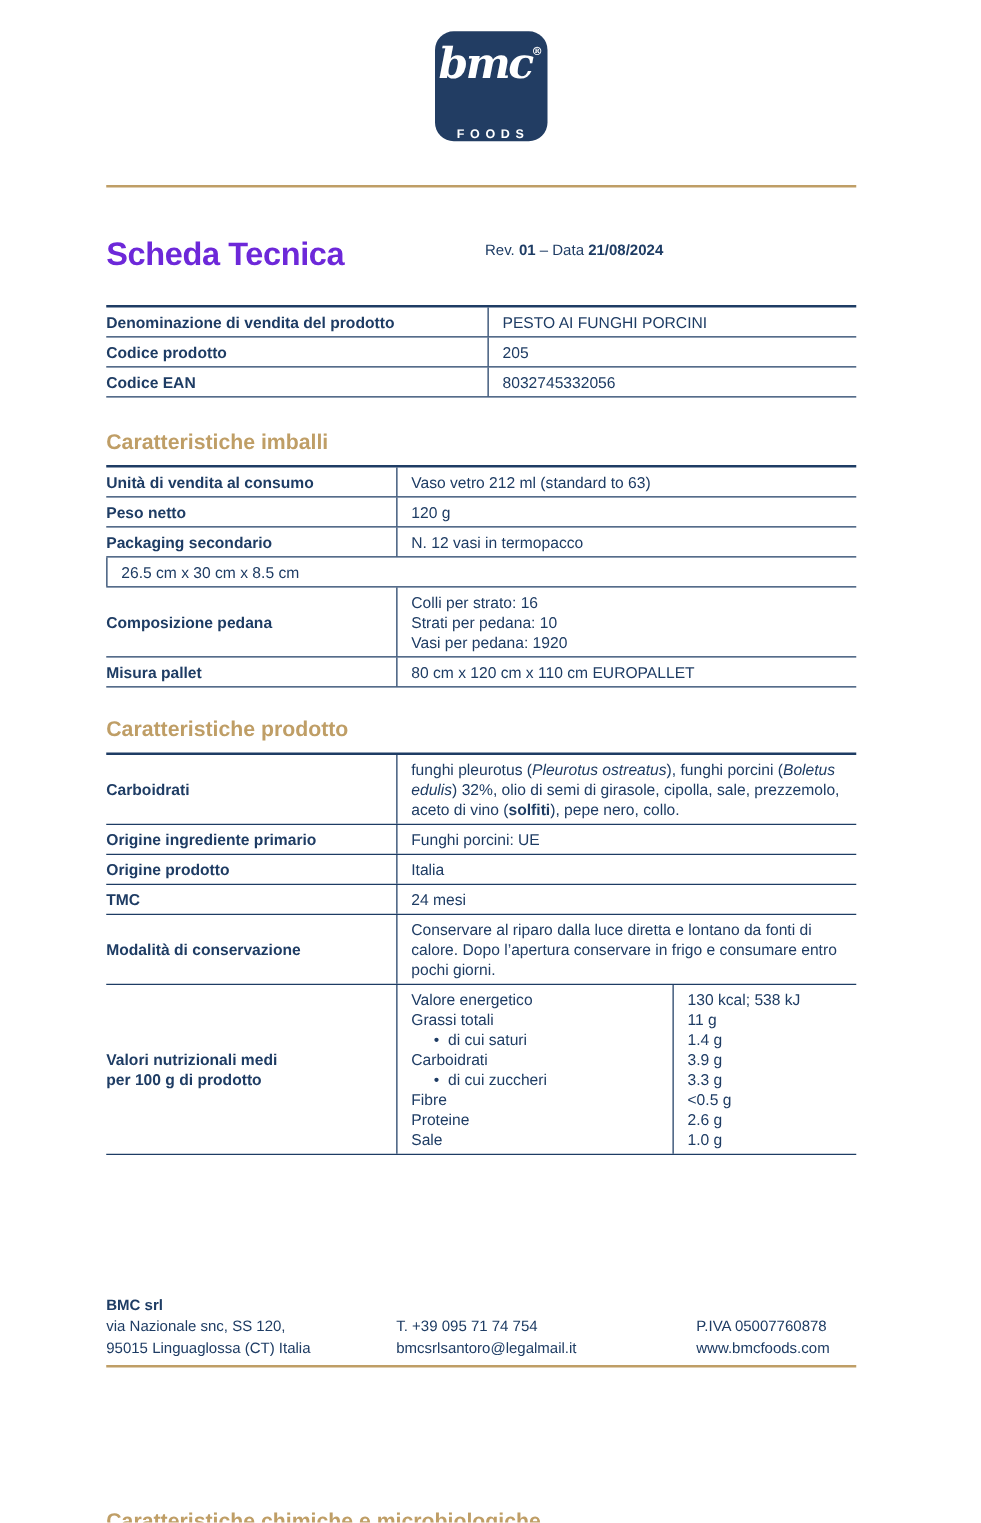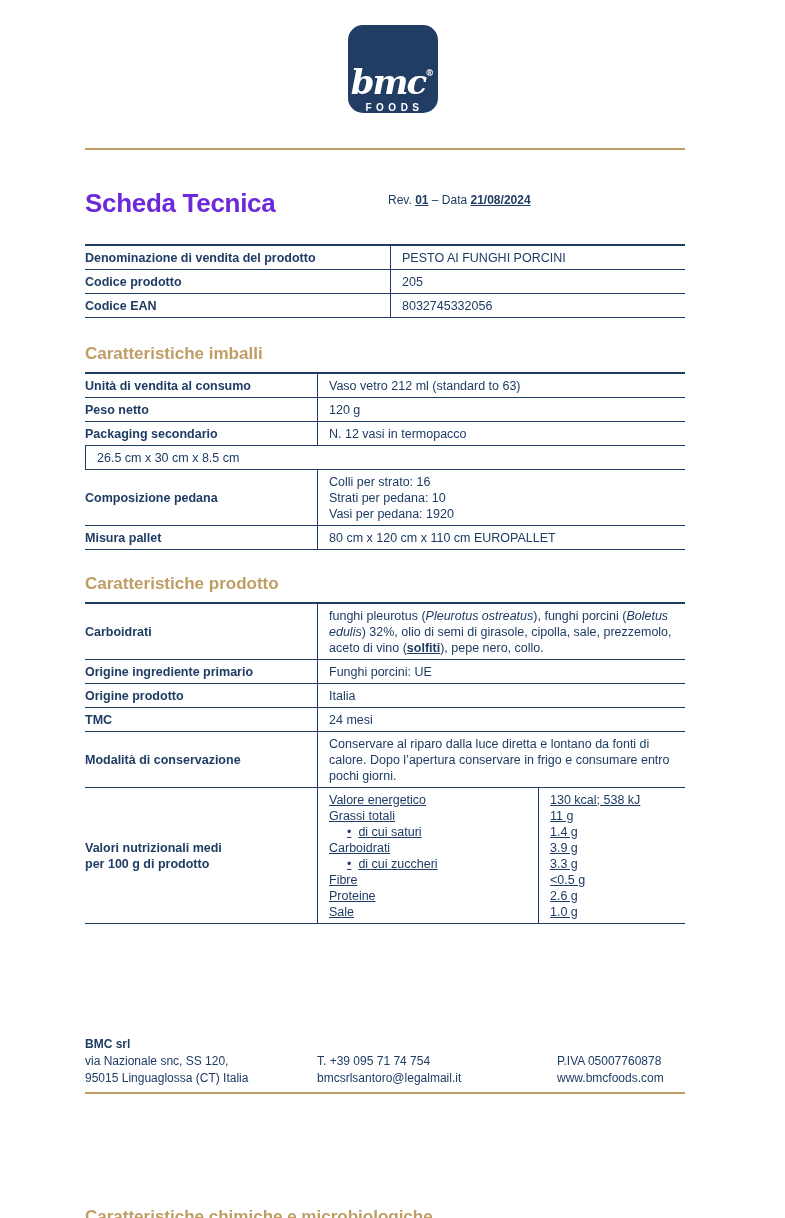--- a/index.html
+++ b/index.html
@@ -4,46 +4,46 @@
 <style>
   * { margin:0; padding:0; box-sizing:border-box; }
   html,body { width:785px; height:1218px; overflow:hidden; background:#ffffff; }
   body { font-family:"Liberation Sans", sans-serif; color:#1e3c64; }
   .page { position:relative; width:785px; height:1218px; }
   .content { width:600px; margin-left:85px; }
 
   
   .logo { width:90px; height:88px; background:#223d63; border-radius:15px;
           margin:25px auto 0 auto; display:flex; flex-direction:column;
-          align-items:center; justify-content:flex-end; color:#ffffff; }
+          align-items:center; justify-content:space-between; color:#ffffff; }
   .logo-script { font-family:"DejaVu Serif", serif; font-style:italic; font-weight:bold;
                  font-size:34px; line-height:34px; letter-spacing:-2px; }
   .logo-script sup { font-size:9px; font-style:normal; vertical-align:18px; letter-spacing:0; }
   .logo-sub { font-size:10px; font-weight:bold; letter-spacing:4.5px; padding-left:4px; margin-top:3px; }
 
   .gold-rule { height:2px; background:#bf9e66; margin-top:35px; }
 
   
   .header { position:relative; margin-top:38px; height:43px; }
   .title { font-size:26px; font-weight:bold; color:#6d28d9; line-height:30px; letter-spacing:-0.3px; }
   .rev { position:absolute; left:303px; top:5px; font-size:12px; }
-  .seg-bold { font-weight:bold;text-decoration:underline; }
+  .seg-bold { font-weight:bold; }
   .seg-italic { font-style:italic; }
 
   
   .dtable { border-top:2px solid #1e3c64; font-size:12.5px; }
   .drow { display:flex; border-bottom:1.5px solid #1e3c64; align-items:stretch; }
   .dlabel { font-weight:bold; padding:3.5px 8px 3.5px 0; line-height:16px;
             display:flex; flex-direction:column; justify-content:center; }
   .dvalue { flex:1; border-left:1.2px solid #1e3c64; padding:3.5px 4px 3.5px 11px; line-height:16px; }
   .t1 .dlabel { width:305px; }
   .t2 .dlabel, .t3 .dlabel { width:232px; }
   .nutri-names { flex:none; width:221px; }
   .nutri-vals { flex:1; }
-  .nutri-line { line-height:16px;text-decoration:underline; }
+  .nutri-line { line-height:16px; }
   .nutri-line.indent { padding-left:18px; }
   .nutri-line.indent::before { content:"\2022"; margin-right:7px; }
 
   .section-heading { color:#bf9e66; font-size:17px; font-weight:bold; line-height:20px; }
   .h-imballi { margin-top:26px; margin-bottom:8px; }
   .h-prodotto { margin-top:24px; margin-bottom:8px; }
   .h-chimiche { margin-top:113px; margin-bottom:9px; }
   .t1 { margin-top:13px; }
 
   

